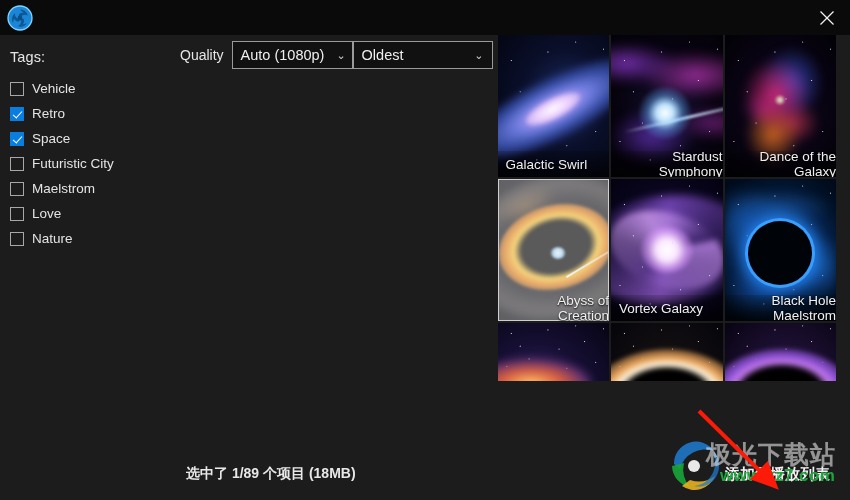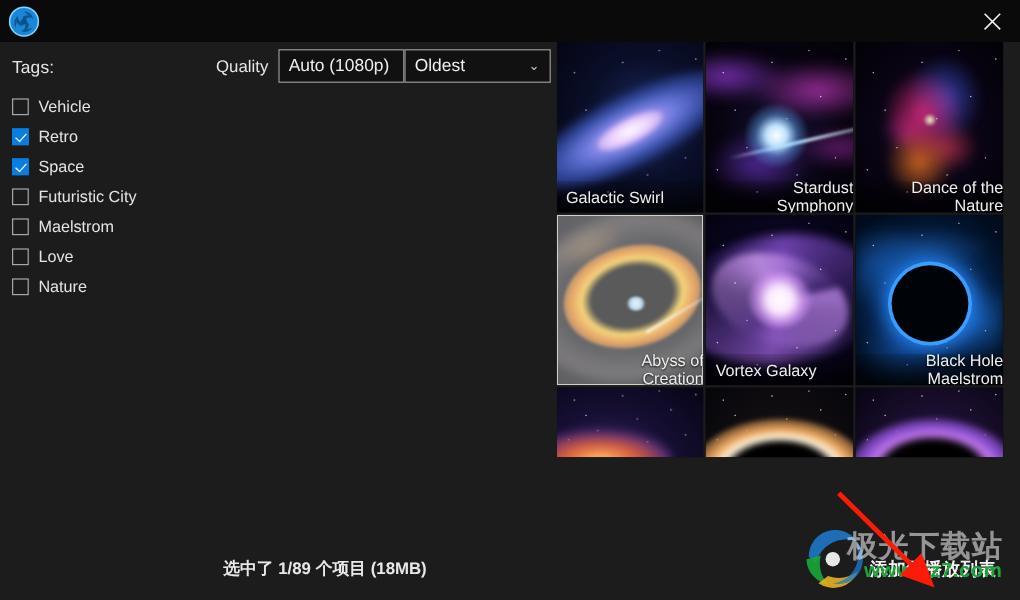--- a/index.html
+++ b/index.html
@@ -111,22 +111,22 @@
     cursor: pointer;
     user-select: none;
   }
   .select .val { flex: 1; white-space: nowrap; }
   .select .chev {
     margin-left: 12px;
     color: #cfcfcf;
     font-size: 11px;
     line-height: 1;
   }
-  #quality-select { width: 105px; }
-  #sort-select { width: 122px; margin-left: auto; }
+  #quality-select { width: 121px; }
+  #sort-select { width: 140px; margin-left: auto; }
 
   
   .grid-scroll {
     flex: 1;
     overflow: hidden;
     padding: 0 14px 0 0;
     position: relative;
     text-align: right;
   }
   .grid {
@@ -534,21 +534,21 @@
             </div>
             <div class="caption">Stardust Symphony</div>
           </div>
 
           <div class="card">
             <div class="art art-nebula">
               <div class="cloud"></div>
               <div class="hot"></div>
               <div class="stars"></div>
             </div>
-            <div class="caption">Dance of the Nature</div>
+            <div class="caption">Dance of the Galaxy</div>
           </div>
 
           <div class="card selected">
             <div class="art art-abyss">
               <div class="dust"></div>
               <div class="halo"></div>
               <div class="ring"></div>
               <div class="jet"></div>
               <div class="jetcore"></div>
             </div>

